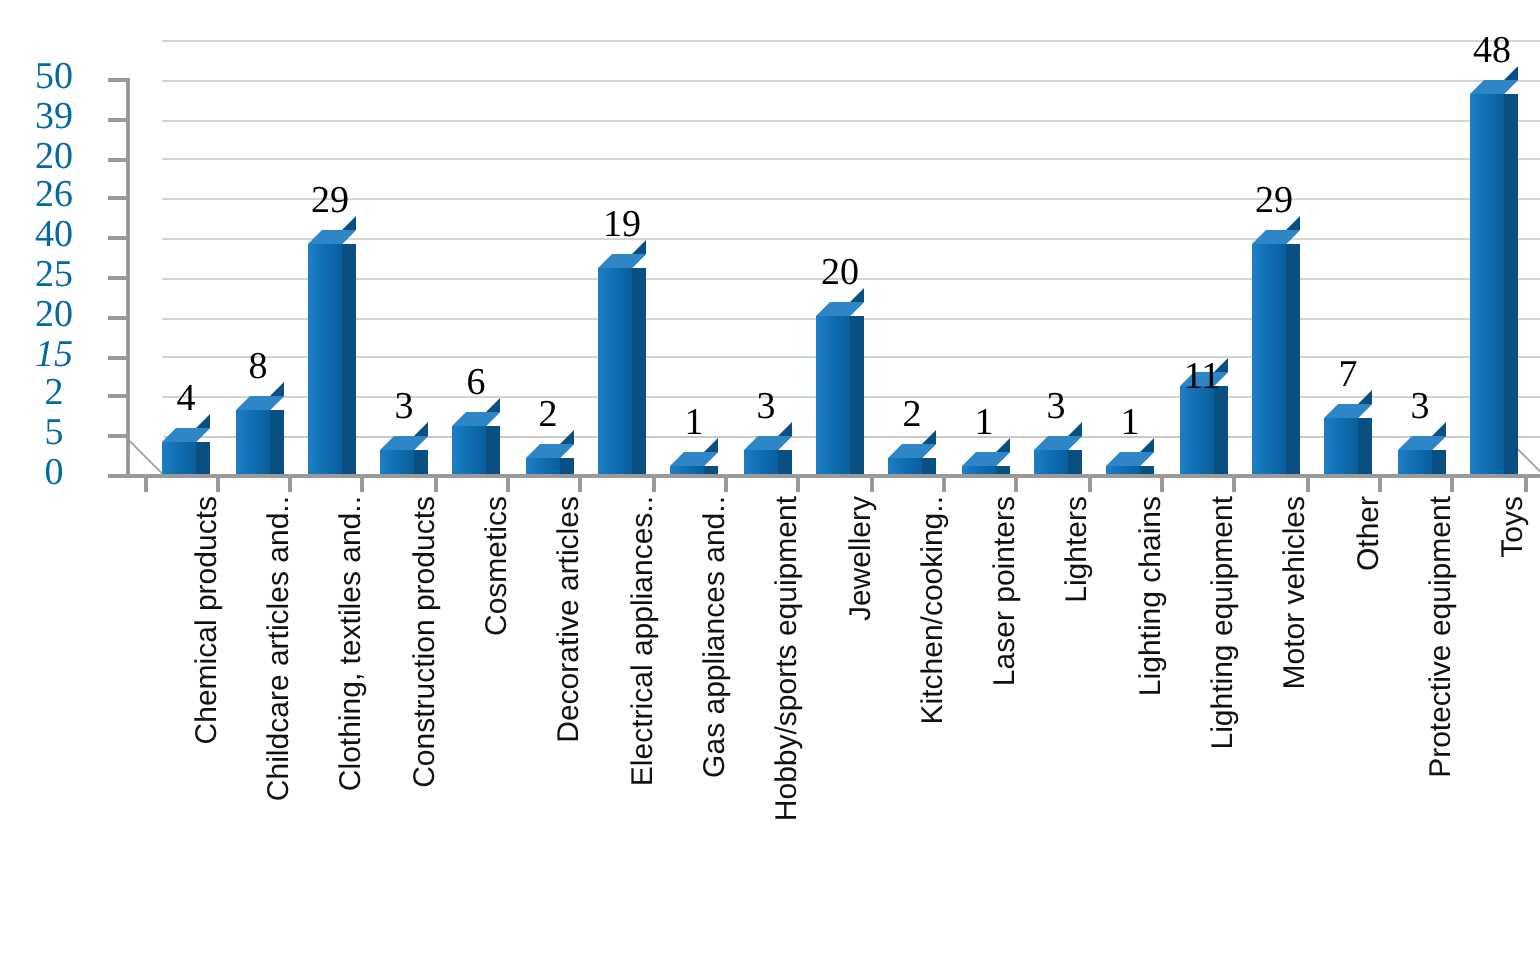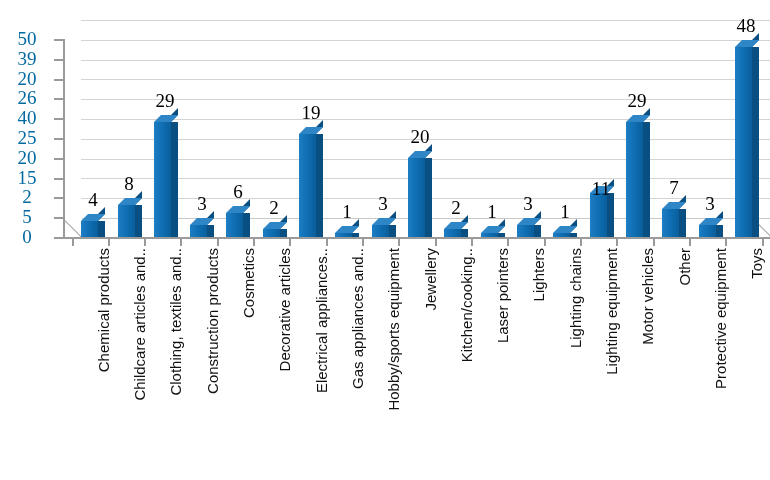--- a/index.html
+++ b/index.html
@@ -239,21 +239,21 @@
 <div id="chart-root">
 
   <div class="y-axis-labels">
       <div class="y-tick-label" style="top: 39px;">50</div>
       <div class="y-tick-label" style="top: 58.8px;">39</div>
       <div class="y-tick-label" style="top: 78.6px;">20</div>
       <div class="y-tick-label" style="top: 98.4px;">26</div>
       <div class="y-tick-label" style="top: 118.2px;">40</div>
       <div class="y-tick-label" style="top: 138px;">25</div>
       <div class="y-tick-label" style="top: 157.8px;">20</div>
-      <div class="y-tick-label" style="top: 177.6px;">15</div>
+      <div class="y-tick-label" style="top: 177.6px; font-style: italic;">15</div>
       <div class="y-tick-label" style="top: 197.4px;">2</div>
       <div class="y-tick-label" style="top: 217.2px;">5</div>
       <div class="y-tick-label" style="top: 237px;">0</div>
     </div>
 
   <div class="plot">
     <div class="floor">
       <div class="floor-back"></div>
       <div class="floor-left"></div>
       <div class="floor-right"></div>

